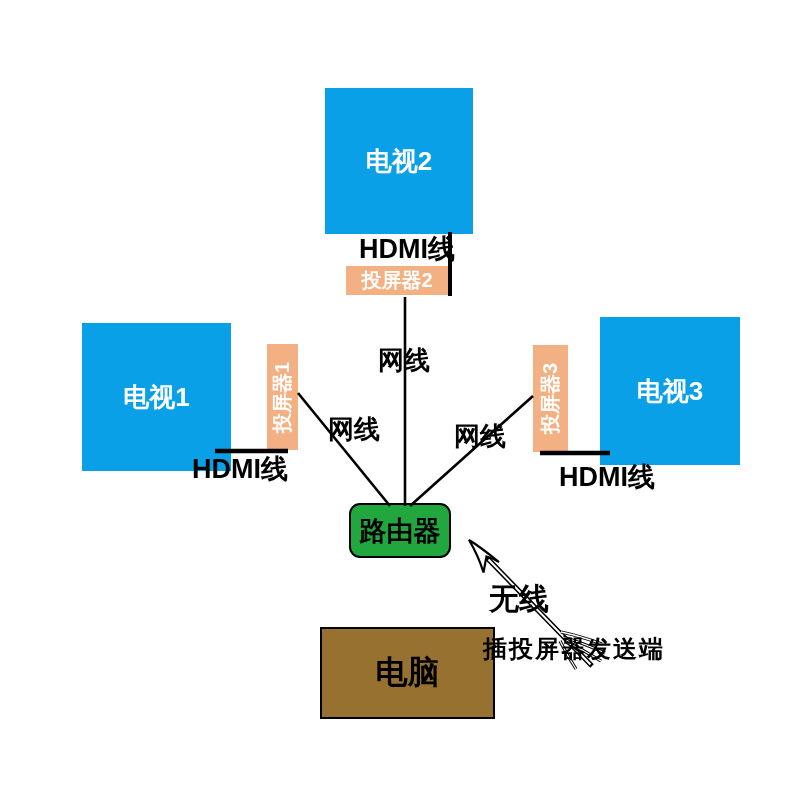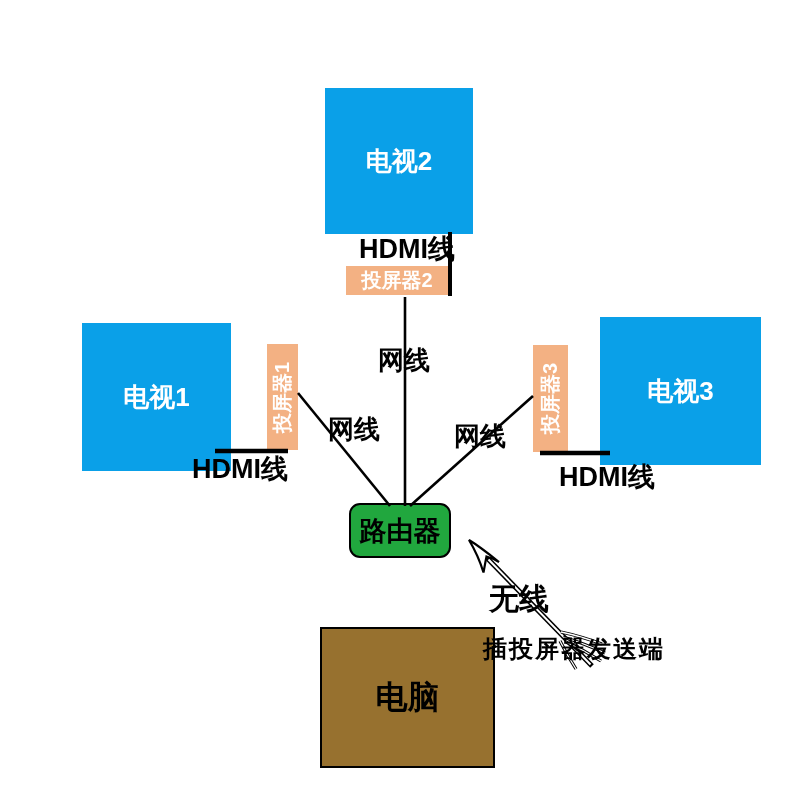--- a/index.html
+++ b/index.html
@@ -65,41 +65,41 @@
   </svg>
 
   <div class="box tv" style="left:325px;top:88px;width:148px;height:146px;">
     <span>电视2</span>
   </div>
 
   <div class="box tv" style="left:82px;top:315px;width:149px;height:148px;margin-top:8px;">
     <span>电视1</span>
   </div>
 
-  <div class="box tv" style="left:600px;top:317px;width:161px;height:148px;">
+  <div class="box tv" style="left:600px;top:317px;width:140px;height:148px;">
     <span>电视3</span>
   </div>
 
   <div class="box caster" style="left:346px;top:266px;width:102px;height:29px;">
     <span>投屏器2</span>
   </div>
 
   <div class="box caster" style="left:267px;top:344px;width:31px;height:106px;">
     <span class="vtext">投屏器1</span>
   </div>
 
   <div class="box caster" style="left:533px;top:345px;width:35px;height:107px;">
     <span class="vtext">投屏器3</span>
   </div>
 
   <div class="box router" style="left:349px;top:503px;width:102px;height:55px;">
     <span>路由器</span>
   </div>
 
-  <div class="box computer" style="left:320px;top:627px;width:175px;height:141px;">
+  <div class="box computer" style="left:320px;top:627px;width:175px;height:92px;">
     <span>电脑</span>
   </div>
 
   <div class="lbl" style="left:330px;top:235px;width:125px;font-size:27px;">HDMI线</div>
 
   <div class="lbl" style="left:176px;top:455px;width:112px;font-size:27px;">HDMI线</div>
 
   <div class="lbl" style="left:543px;top:463px;width:112px;font-size:27px;">HDMI线</div>
 
   <div class="lbl" style="left:370px;top:347px;width:60px;font-size:26px;">网线</div>

